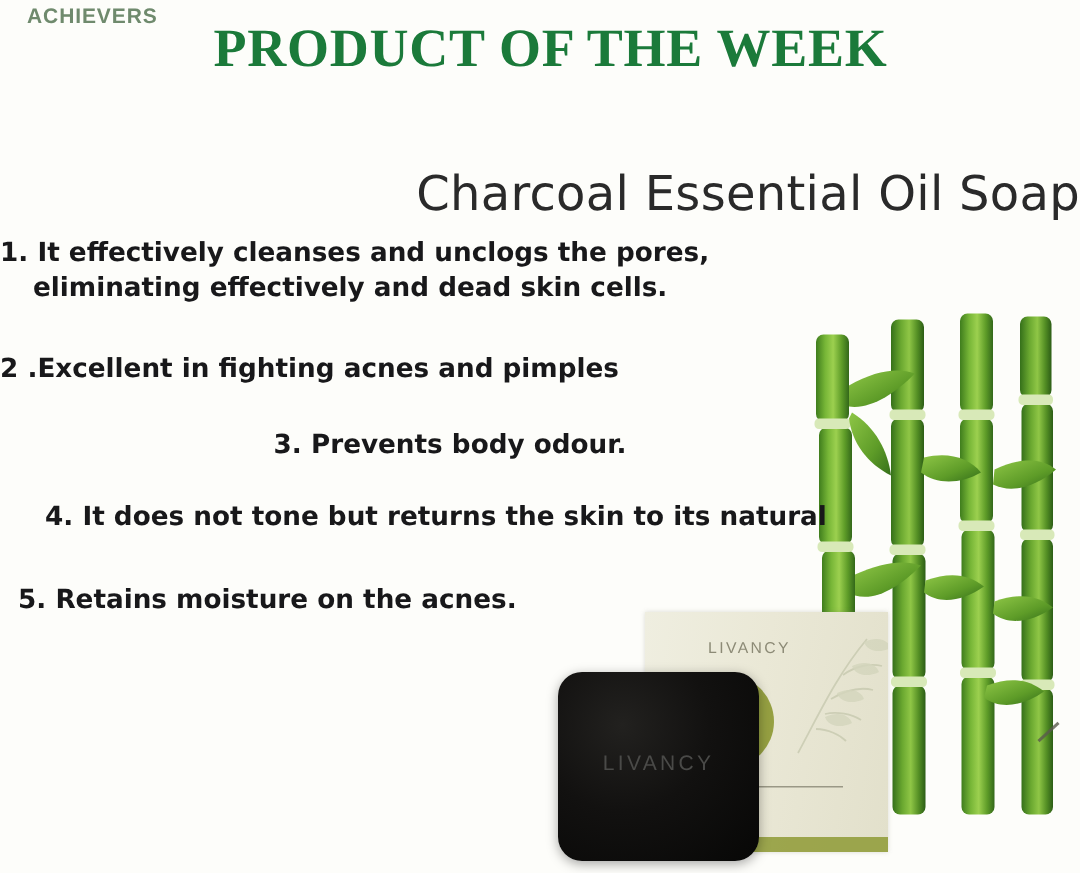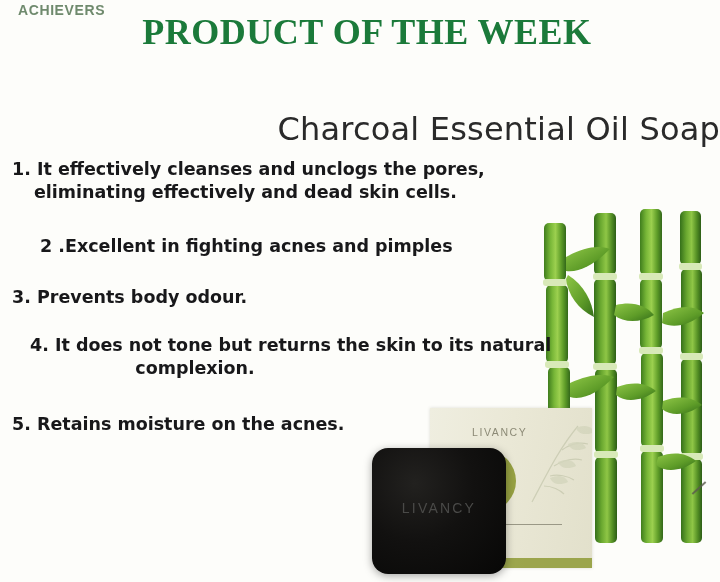--- a/index.html
+++ b/index.html
@@ -60,26 +60,25 @@
     width:600px;
     z-index:4;
   }
   .benefit {
     font-family:"DejaVu Sans", sans-serif;
     font-weight:bold;
     font-size:17.5px;
     color:#18181a;
     line-height:1.33;
     margin-bottom:20px;
-    padding-left:12px;
   }
   .benefit .l2 { display:block; padding-left:22px; }
   .benefit.b1 { margin-bottom:30px; }
-  .benefit.b2 { margin-bottom:28px;margin-left:28px; }
-  .benefit.b3 { margin-bottom:25px; }
+  .benefit.b2 { margin-bottom:28px; }
+  .benefit.b3 { margin-bottom:25px;text-align:center; }
   .benefit.b4 { margin-bottom:32px; padding-left:30px; }
   .benefit.b4 .l2 { display:block; text-align:center; padding-left:0; width:330px; }
   .benefit.b5 { padding-left:12px; }
 
   
   .bamboo-group {
     position:absolute;
     left:540px; top:205px;
     width:180px; height:340px;
     z-index:2;
@@ -195,21 +194,20 @@
     </div>
 
     <div class="benefit b3">
       <span>3.</span>
       <span>Prevents body odour.</span>
     </div>
 
     <div class="benefit b4">
       <span>4.</span>
       <span>It does not tone but returns the skin to its natural</span>
-      <span class="l2">complexion.</span>
     </div>
 
     <div class="benefit b5">
       <span>5.</span>
       <span>Retains moisture on the acnes.</span>
     </div>
 
   </div>
 
   <div class="bamboo-group">

